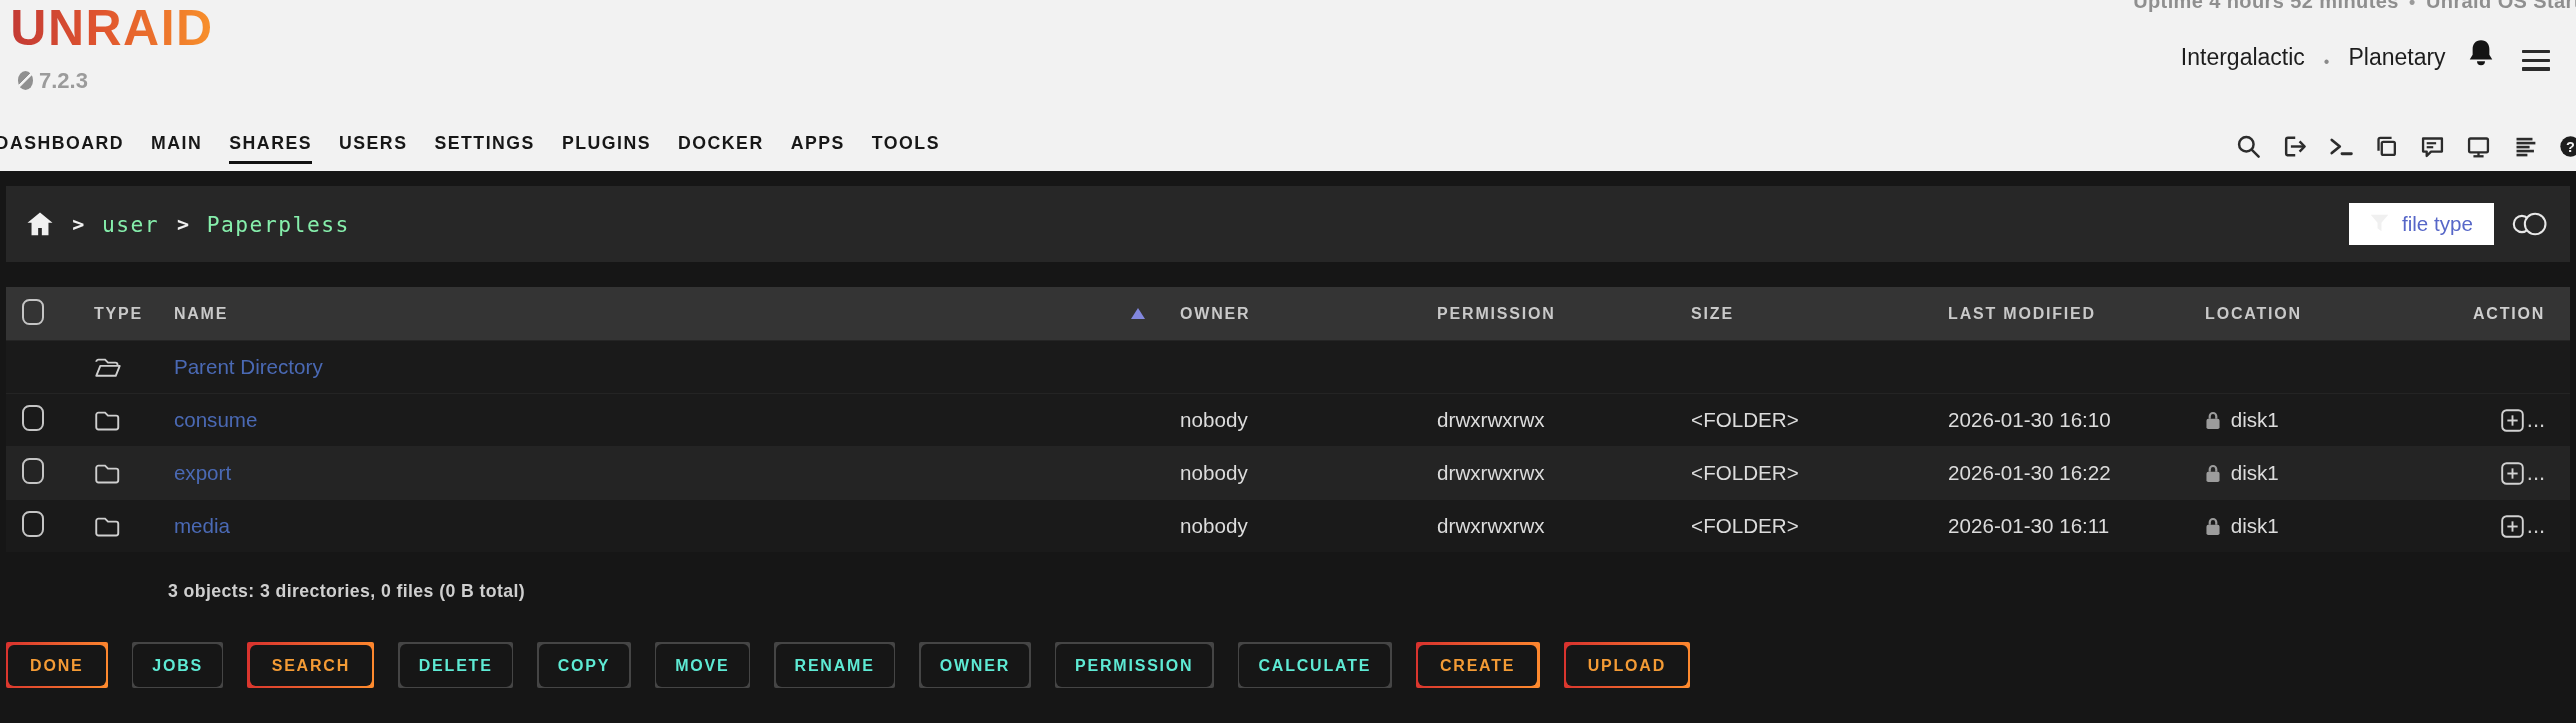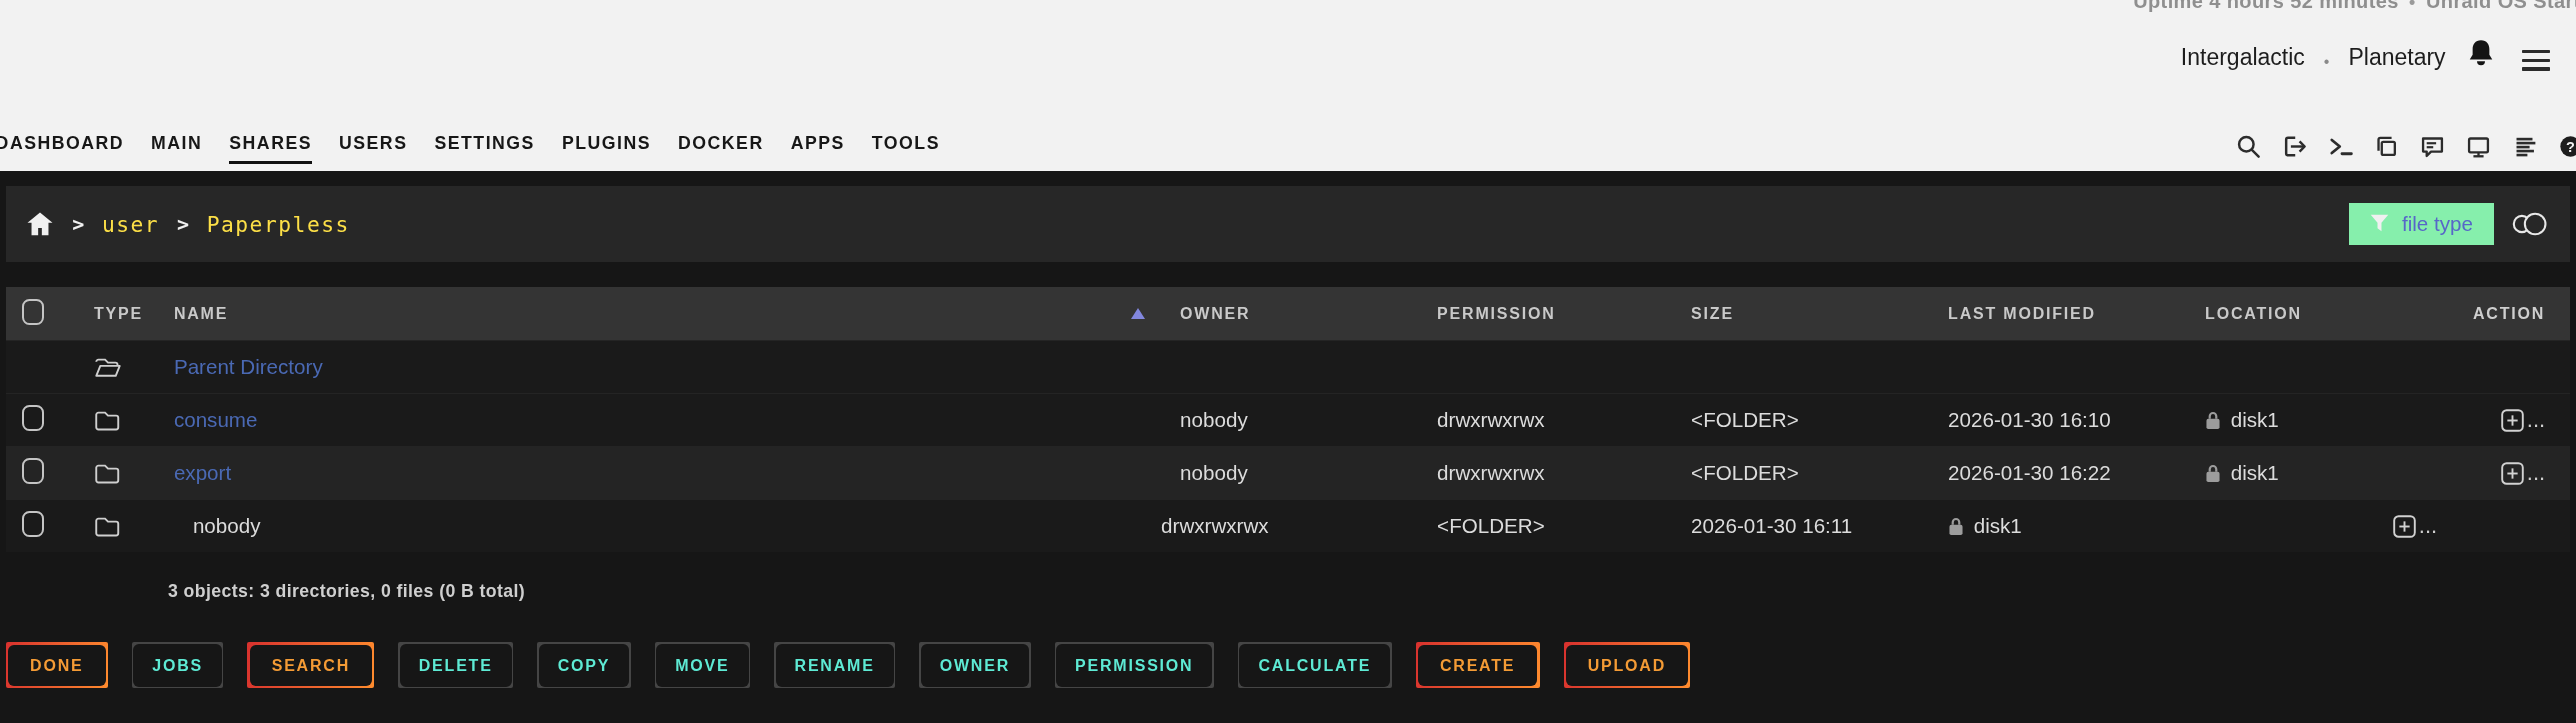--- a/index.html
+++ b/index.html
@@ -36,25 +36,25 @@
   .toolbar-icons { position:absolute; right:-8.8px; bottom:10.3px; display:flex; gap:17px; align-items:center; }
   .tool-icon { width:29px; height:29px; cursor:pointer; }
 
   
   .main { position:relative; width:100%; height:553px; background:#161616; }
 
   .breadcrumb-bar { margin:15.4px 5.9px 0; height:76px; background:#272727;
                     display:flex; align-items:center; padding:0 20.6px; }
   .crumbs { display:flex; align-items:center; gap:17.7px;
             font-family:"DejaVu Sans Mono", monospace; }
-  .crumb { font-size:21.3px; color:#fde047; letter-spacing:1.5px; cursor:pointer; }
+  .crumb { font-size:21.3px; color:#86efac; letter-spacing:1.5px; cursor:pointer; }
   .crumb-sep { font-size:20px; font-weight:700; color:#f0f0f0; }
 
   .bc-right { margin-left:auto; display:flex; align-items:center; gap:16px; }
-  .filter-box { background:#86efac; height:42px; display:flex; align-items:center; gap:13.2px;
+  .filter-box { background:#ffffff; height:42px; display:flex; align-items:center; gap:13.2px;
                 padding:0 20.6px; cursor:pointer; }
   .filter-label { font-size:20.6px; color:#5767c8; }
 
   
   .table { margin:25px 5.9px 0; }
   .thead, .trow { display:grid;
     grid-template-columns:88px 80px 1fr 276px 254px 257px 257px 257px 108px;
     align-items:center; }
   .thead { height:53px; background:#343434; font-size:16px; font-weight:700;
            letter-spacing:1.8px; color:#c9c9c9; }
@@ -91,20 +91,27 @@
 </style>
 </head>
 <body>
 
 <div class="topbar">
 
   <div class="uptime-line">
     <span>Uptime 4 hours 52 minutes</span><span class="sep-dot">•</span><span>Unraid OS Started</span>
   </div>
 
+  <div class="brand">
+    <div class="logo">UNRAID</div>
+    <div class="version">
+      <span class="vmark"></span>
+      <span>7.2.3</span>
+    </div>
+  </div>
 
   <div class="server-line">
     <span>Intergalactic</span>
     <span class="sep-dot">•</span>
     <span>Planetary</span>
     <span>
       <svg width="32" height="34" viewBox="0 0 44 46">
         <path d="M22 4 c-8 0 -11.5 6 -11.5 12 v8 l-4 6.5 h31 l-4 -6.5 v-8 c0 -6 -3.5 -12 -11.5 -12 z" fill="#141414"></path>
         <path d="M16.5 33 a5.5 5.5 0 0 0 11 0 z" fill="#141414"></path>
       </svg>
@@ -303,20 +310,23 @@
 
     <div class="trow">
       <div class="cell-check">
         <span class="checkbox"></span>
       </div>
       <div>
         <svg width="26.5" height="22" viewBox="0 0 36 30">
           <path d="M3 8 a3 3 0 0 1 3 -3 h9 l4 4 h11 a3 3 0 0 1 3 3 v13 a3 3 0 0 1 -3 3 H6 a3 3 0 0 1 -3 -3 z" fill="none" stroke="#cfcfcf" stroke-width="2.6"></path>
         </svg>
       </div>
+      <div class="cell-name">
+        <span class="link">media</span>
+      </div>
       <div class="cell-owner">nobody</div>
       <div>drwxrwxrwx</div>
       <div>&lt;FOLDER&gt;</div>
       <div>2026-01-30 16:11</div>
       <div class="cell-loc">
         <svg width="16" height="20.6" viewBox="0 0 22 28">
           <rect x="2" y="12" width="18" height="14" rx="2.5" fill="#9c9c9c"></rect>
           <path d="M6.5 12 V8.5 a4.5 4.5 0 0 1 9 0 V12" fill="none" stroke="#9c9c9c" stroke-width="3"></path>
         </svg>
         <span>disk1</span>

